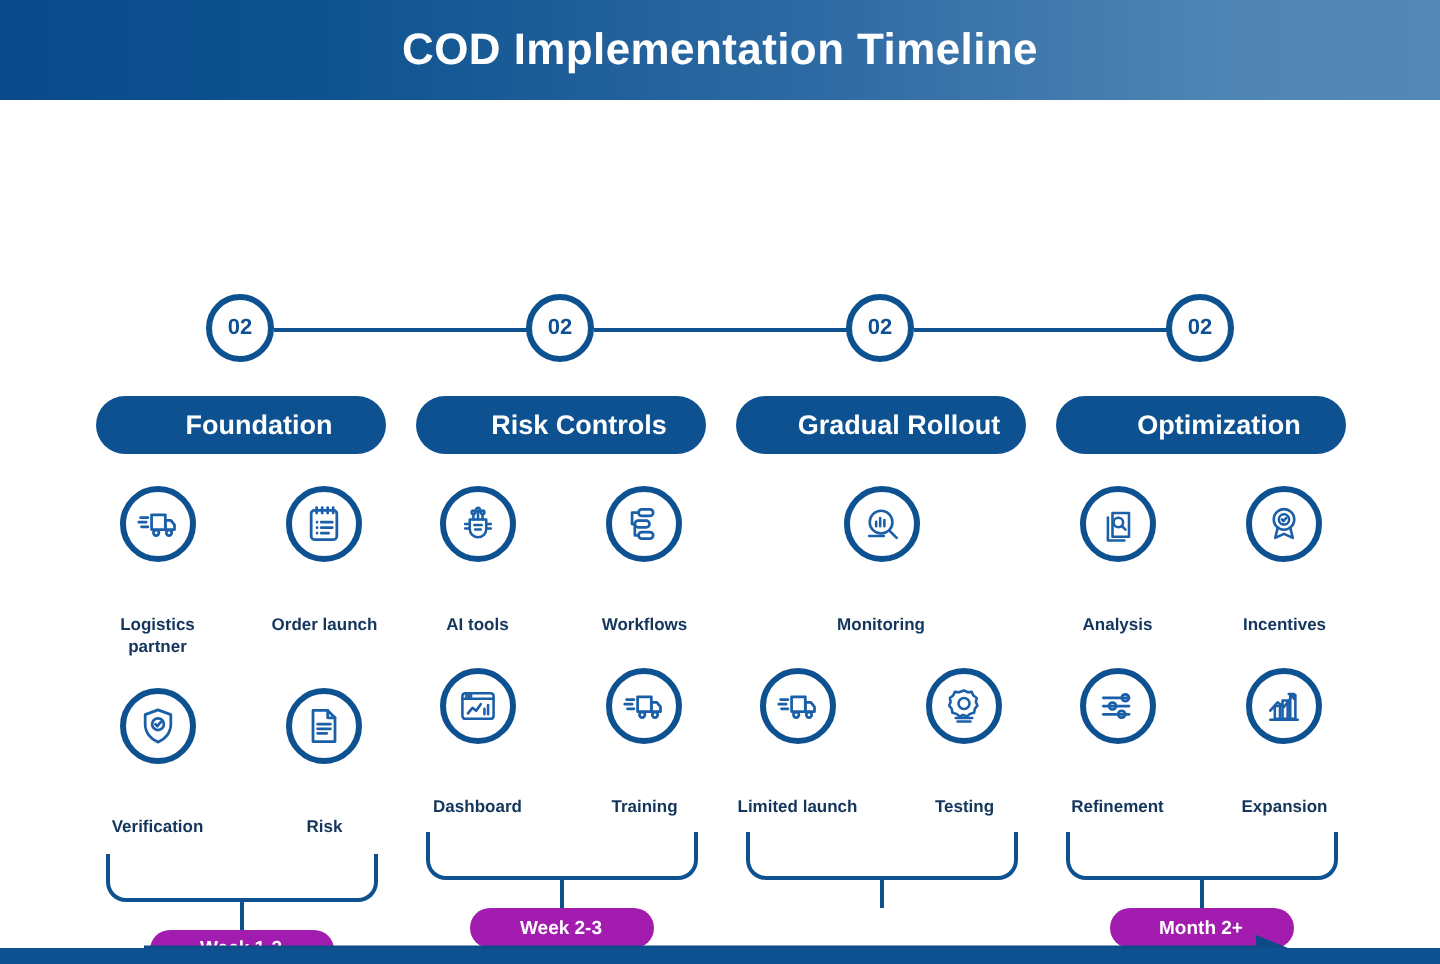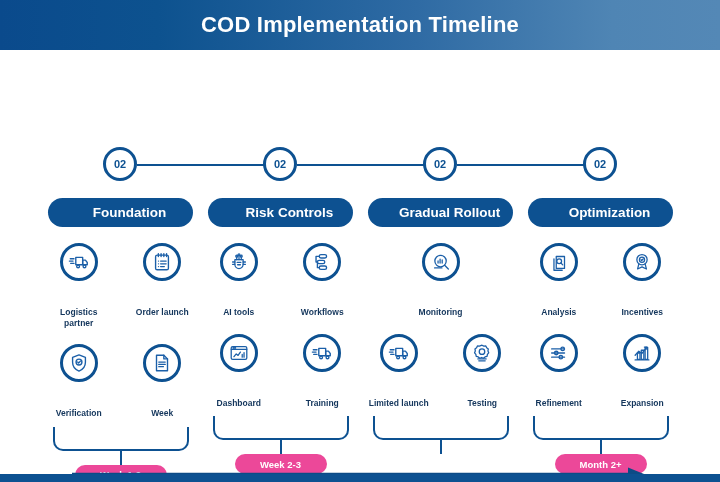--- a/index.html
+++ b/index.html
@@ -155,21 +155,21 @@
     height: 14px;
     background: #0d5191;
   }
   .week-pill {
     position: absolute;
     left: 50%;
     transform: translateX(-50%);
     width: 92px;
     height: 20px;
     box-sizing: border-box;
-    background: #ec4899;
+    background: #a21caf;
     border-radius: 10px;
     display: flex;
     align-items: center;
     justify-content: center;
   }
   .week-pill-label {
     color: #ffffff;
     font-size: 9.5px;
     font-weight: bold;
     white-space: nowrap;
@@ -263,21 +263,21 @@
         <div class="icon-caption">Verification</div>
       </div>
       <div class="icon-item">
         <div class="icon-bubble">
           <svg width="22" height="22" viewBox="0 0 24 24" fill="none" stroke="#1b5fa8" stroke-width="1.5" stroke-linecap="round" stroke-linejoin="round">
             <path d="M6 3.5h8l4 4v13H6z"></path>
               <path d="M14 3.5v4h4"></path>
             <path d="M8.5 11h7M8.5 13.5h7M8.5 16h5"></path>
           </svg>
         </div>
-        <div class="icon-caption">Week</div>
+        <div class="icon-caption">Risk</div>
       </div>
     </div>
 
     <div style="position:relative; height:64px; margin-top:8px;">
       <div class="bracket" style="top:0;"></div>
       <div class="bracket-stem" style="top:24px;"></div>
       <div class="week-pill" style="top:38px;">
         <span class="week-pill-label">Week 1-2</span>
       </div>
     </div>

